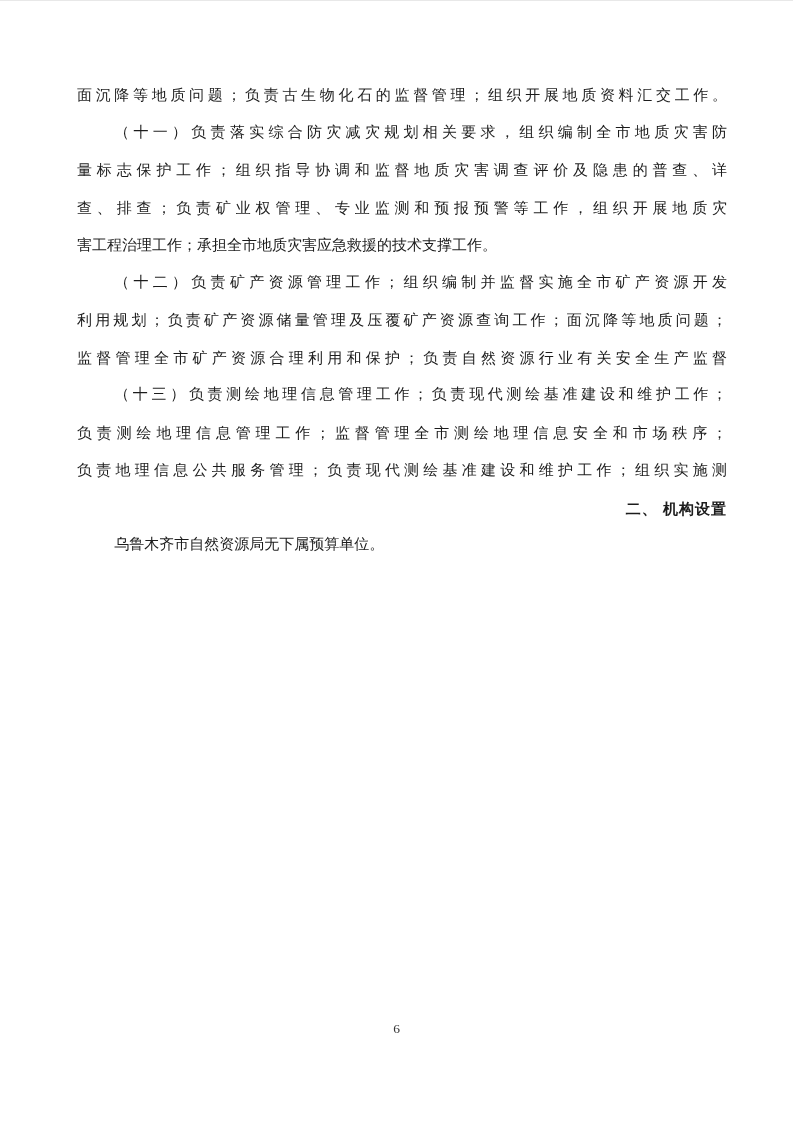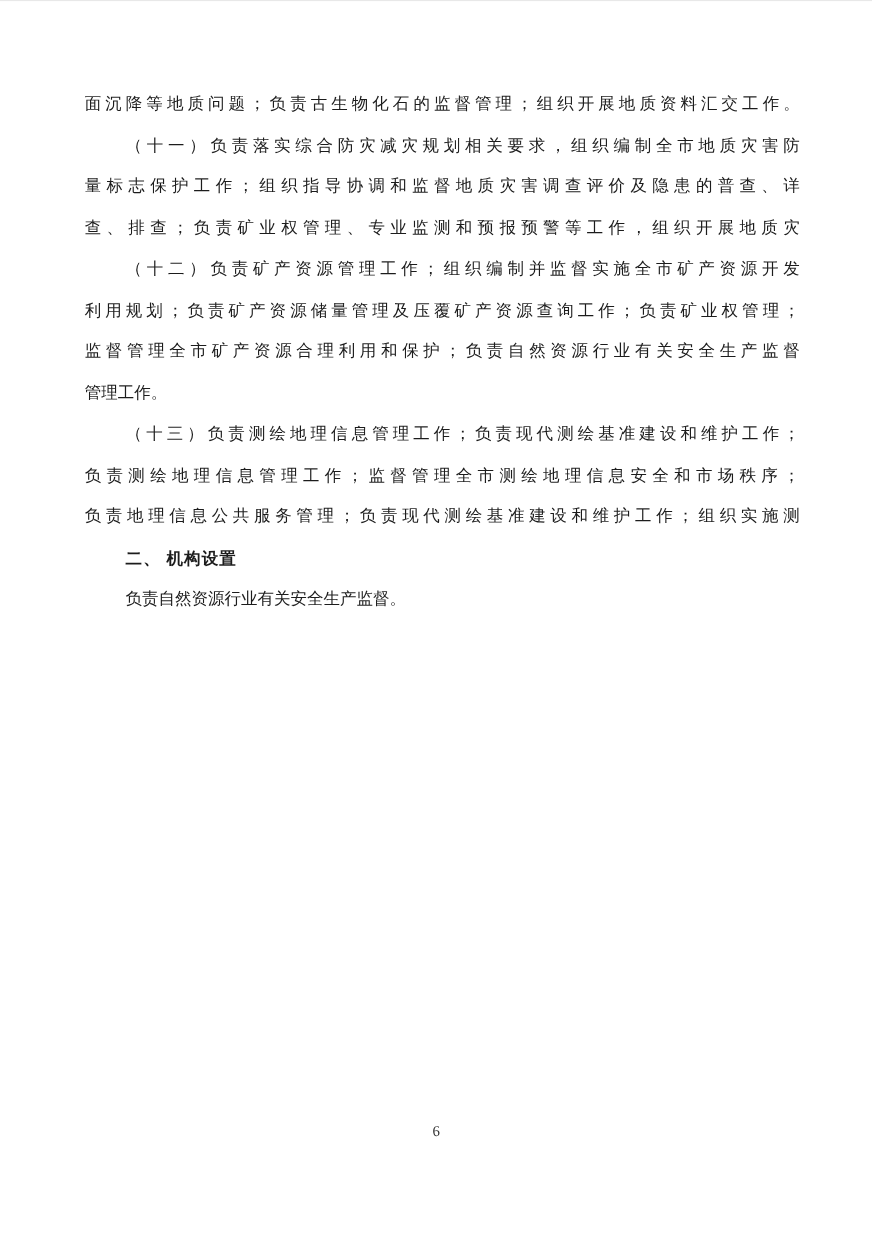--- a/index.html
+++ b/index.html
@@ -37,20 +37,21 @@
     text-align-last: justify;
   }
   .line.indent {
     text-indent: 37.2px;
     font-family: Liberation Mono, monospace;
   }
   .line.bold {
     font-weight: 700;
     font-family: "Liberation Sans", "DejaVu Sans", sans-serif;
     letter-spacing: 1px;
+    text-align: right;
   }
   .page-number {
     position: absolute;
     left: 0;
     top: 1020px;
     width: 100%;
     text-align: center;
     font-size: 13.5px;
     color: #333333;
     font-family: "Liberation Serif", "DejaVu Serif", serif;
@@ -58,24 +59,24 @@
 </style>
 </head>
 <body>
 
 <div class="page">
   <div class="content">
       <div class="line fill">面沉降等地质问题；负责古生物化石的监督管理；组织开展地质资料汇交工作。</div>
       <div class="line indent fill">（十一）负责落实综合防灾减灾规划相关要求，组织编制全市地质灾害防</div>
       <div class="line fill">量标志保护工作；组织指导协调和监督地质灾害调查评价及隐患的普查、详</div>
       <div class="line fill">查、排查；负责矿业权管理、专业监测和预报预警等工作，组织开展地质灾</div>
+      <div class="line">害工程治理工作；承担全市地质灾害应急救援的技术支撑工作。</div>
       <div class="line indent fill">（十二）负责矿产资源管理工作；组织编制并监督实施全市矿产资源开发</div>
-      <div class="line fill">利用规划；负责矿产资源储量管理及压覆矿产资源查询工作；负责矿业权管理；</div>
+      <div class="line fill">利用规划；负责矿产资源储量管理及压覆矿产资源查询工作；面沉降等地质问题；</div>
       <div class="line fill">监督管理全市矿产资源合理利用和保护；负责自然资源行业有关安全生产监督</div>
-      <div class="line">管理工作。</div>
       <div class="line indent fill">（十三）负责测绘地理信息管理工作；负责现代测绘基准建设和维护工作；</div>
       <div class="line fill">负责测绘地理信息管理工作；监督管理全市测绘地理信息安全和市场秩序；</div>
       <div class="line fill">负责地理信息公共服务管理；负责现代测绘基准建设和维护工作；组织实施测</div>
       <div class="line indent bold">二、 机构设置</div>
-      <div class="line indent">负责自然资源行业有关安全生产监督。</div>
+      <div class="line indent">乌鲁木齐市自然资源局无下属预算单位。</div>
     </div>
   <div class="page-number">6</div>
 </div>
 
 </body></html>

